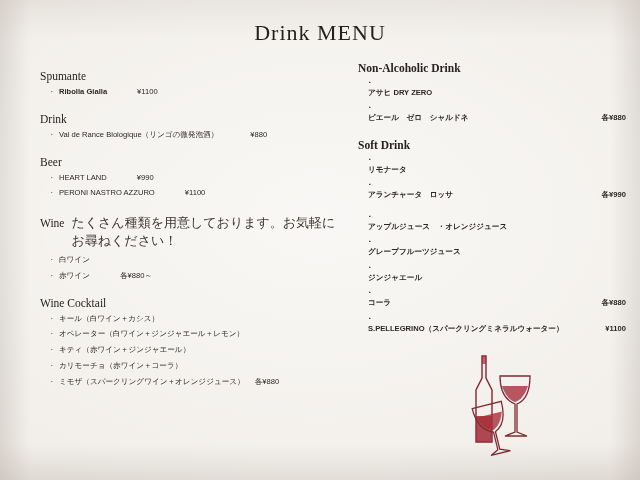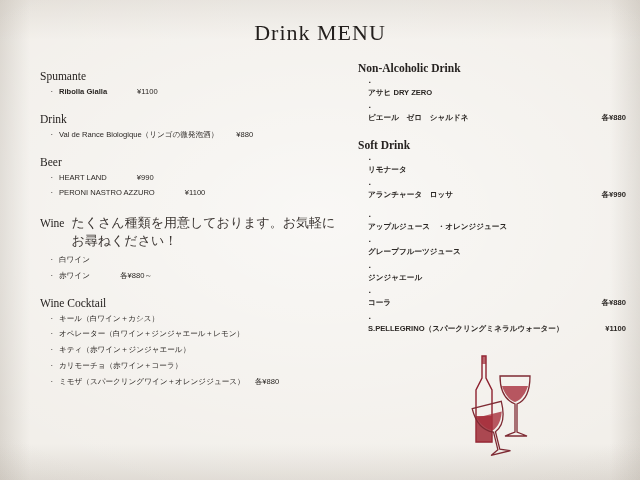--- a/index.html
+++ b/index.html
@@ -82,21 +82,21 @@
     width: 9px;
     flex: 0 0 9px;
     font-size: 7px;
     color: #2b2724;
   }
   .item-name {
     white-space: nowrap;
   }
   .item-name.bold { font-weight: bold; }
   .item-price {
-    margin-left: 18px;
+    margin-left: 32px;
     white-space: nowrap;
   }
   .item-price.wide { margin-left: 30px; }
   .item-price.narrow { margin-left: 10px; }
   .right .item { margin-left: 10px; margin-bottom: 7px; flex-direction: column; }
   .pair {
     display: flex;
     align-items: baseline;
     width: 100%;
   }

